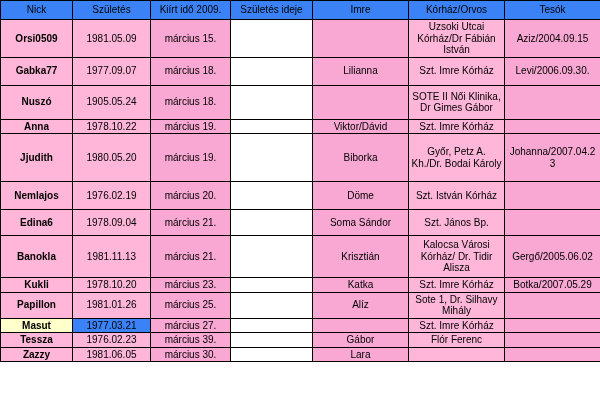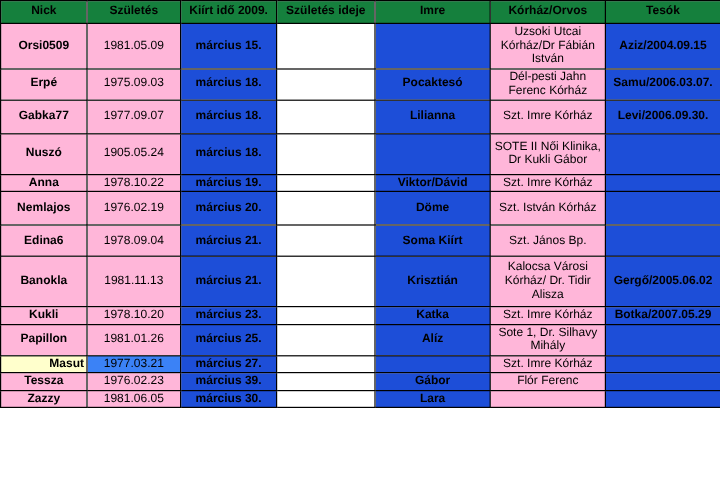--- a/index.html
+++ b/index.html
@@ -23,49 +23,47 @@
     border: 1px solid #000000;
     font-size: 10px;
     text-align: center;
     vertical-align: middle;
     padding: 1px 2px;
     line-height: 1.15;
     word-wrap: break-word;
     overflow: hidden;
   }
   table.birth-table th {
-    background: #15803d;
-    font-weight: bold;
+    background: #3b82f6;
+    font-weight: normal;
     height: 16px;
     color: #000000;
   }
   
   col.c0 { width: 72px; }
   col.c1 { width: 78px; }
   col.c2 { width: 80px; }
   col.c3 { width: 82px; }
   col.c4 { width: 96px; }
   col.c5 { width: 96px; }
   col.c6 { width: 96px; }
 
   td.nick {
     background: #ffb6d9;
     font-weight: bold;
   }
   td.nick.alt {
     background: #ffffcc;
     font-weight: bold;
-    text-align: right;
   }
   td.pink {
     background: #ffb6d9;
   }
   td.blue {
-    background: #1d4ed8;
-    font-weight: bold;
+    background: #f9a8d4;
   }
   td.yellow {
     background: #3b82f6;
   }
   td.white {
     background: #ffffff;
   }
 </style>
 </head>
 <body>
@@ -94,71 +92,71 @@
   <tbody>
     <tr style="height:32px;">
       <td class="nick">Orsi0509</td>
       <td class="pink">1981.05.09</td>
       <td class="blue">március 15.</td>
       <td class="white"></td>
       <td class="blue"></td>
       <td class="pink">Uzsoki Utcai Kórház/Dr Fábián István</td>
       <td class="blue">Aziz/2004.09.15</td>
     </tr>
-    <tr style="height:26px;">
-      <td class="nick">Erpé</td>
-      <td class="pink">1975.09.03</td>
-      <td class="blue">március 18.</td>
-      <td class="white"></td>
-      <td class="blue">Pocaktesó</td>
-      <td class="pink">Dél-pesti Jahn Ferenc Kórház</td>
-      <td class="blue">Samu/2006.03.07.</td>
-    </tr>
     <tr style="height:28px;">
       <td class="nick">Gabka77</td>
       <td class="pink">1977.09.07</td>
       <td class="blue">március 18.</td>
       <td class="white"></td>
       <td class="blue">Lilianna</td>
       <td class="pink">Szt. Imre Kórház</td>
       <td class="blue">Levi/2006.09.30.</td>
     </tr>
     <tr style="height:34px;">
       <td class="nick">Nuszó</td>
       <td class="pink">1905.05.24</td>
       <td class="blue">március 18.</td>
       <td class="white"></td>
       <td class="blue"></td>
-      <td class="pink">SOTE II Női Klinika, Dr Kukli Gábor</td>
+      <td class="pink">SOTE II Női Klinika, Dr Gimes Gábor</td>
       <td class="blue"></td>
     </tr>
     <tr style="height:14px;">
       <td class="nick">Anna</td>
       <td class="pink">1978.10.22</td>
       <td class="blue">március 19.</td>
       <td class="white"></td>
       <td class="blue">Viktor/Dávid</td>
       <td class="pink">Szt. Imre Kórház</td>
       <td class="blue"></td>
+    </tr>
+    <tr style="height:48px;">
+      <td class="nick">Jjudith</td>
+      <td class="pink">1980.05.20</td>
+      <td class="blue">március 19.</td>
+      <td class="white"></td>
+      <td class="blue">Biborka</td>
+      <td class="pink">Győr, Petz A. Kh./Dr. Bodai Károly</td>
+      <td class="blue">Johanna/2007.04.23</td>
     </tr>
     <tr style="height:28px;">
       <td class="nick">Nemlajos</td>
       <td class="pink">1976.02.19</td>
       <td class="blue">március 20.</td>
       <td class="white"></td>
       <td class="blue">Döme</td>
       <td class="pink">Szt. István Kórház</td>
       <td class="blue"></td>
     </tr>
     <tr style="height:26px;">
       <td class="nick">Edina6</td>
       <td class="pink">1978.09.04</td>
       <td class="blue">március 21.</td>
       <td class="white"></td>
-      <td class="blue">Soma Kiírt</td>
+      <td class="blue">Soma Sándor</td>
       <td class="pink">Szt. János Bp.</td>
       <td class="blue"></td>
     </tr>
     <tr style="height:42px;">
       <td class="nick">Banokla</td>
       <td class="pink">1981.11.13</td>
       <td class="blue">március 21.</td>
       <td class="white"></td>
       <td class="blue">Krisztián</td>
       <td class="pink">Kalocsa Városi Kórház/ Dr. Tidir Alisza</td>

